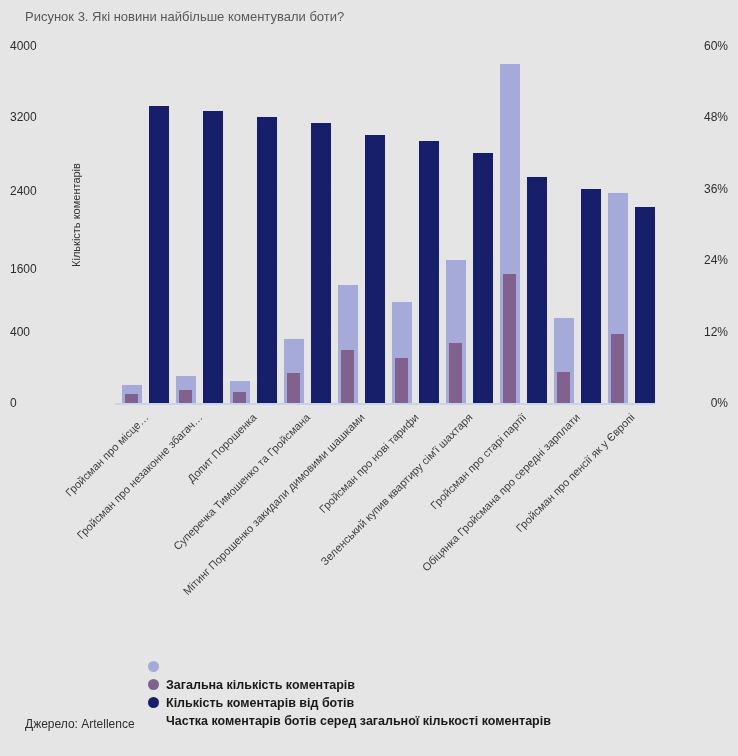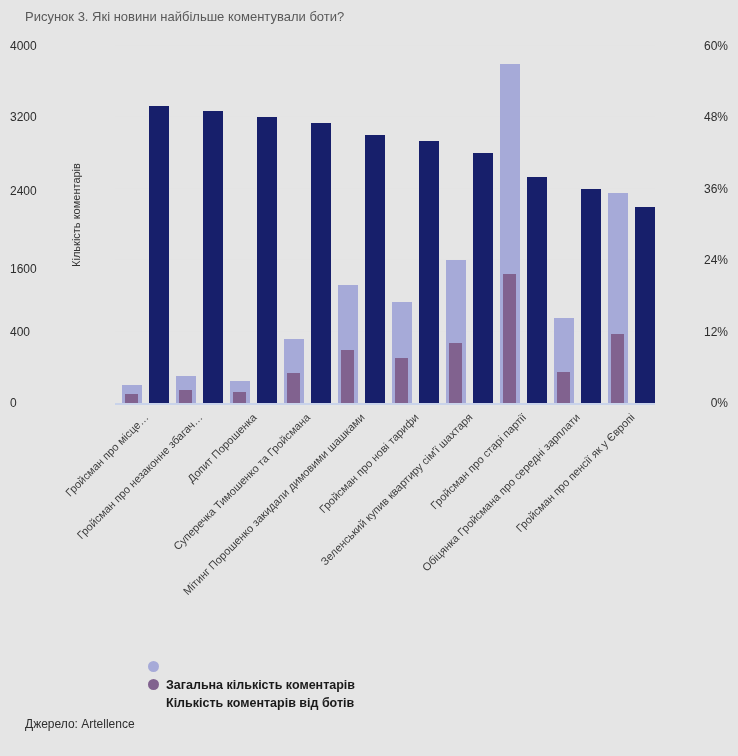--- a/index.html
+++ b/index.html
@@ -154,16 +154,20 @@
 
   <div id="legend">
       <div class="legend-row">
         <span class="legend-marker" style="background: rgb(166, 170, 216);"></span>
         <span class="legend-label">Загальна кількість коментарів</span>
       </div>
       <div class="legend-row">
         <span class="legend-marker" style="background: rgb(129, 98, 143);"></span>
         <span class="legend-label">Кількість коментарів від ботів</span>
       </div>
+      <div class="legend-row">
+        <span class="legend-marker" style="background: rgb(23, 31, 107);"></span>
+        <span class="legend-label">Частка коментарів ботів серед загальної кількості коментарів</span>
+      </div>
     </div>
 
   <div class="source">Джерело: Artellence</div>
 </div>
 
 </body></html>

